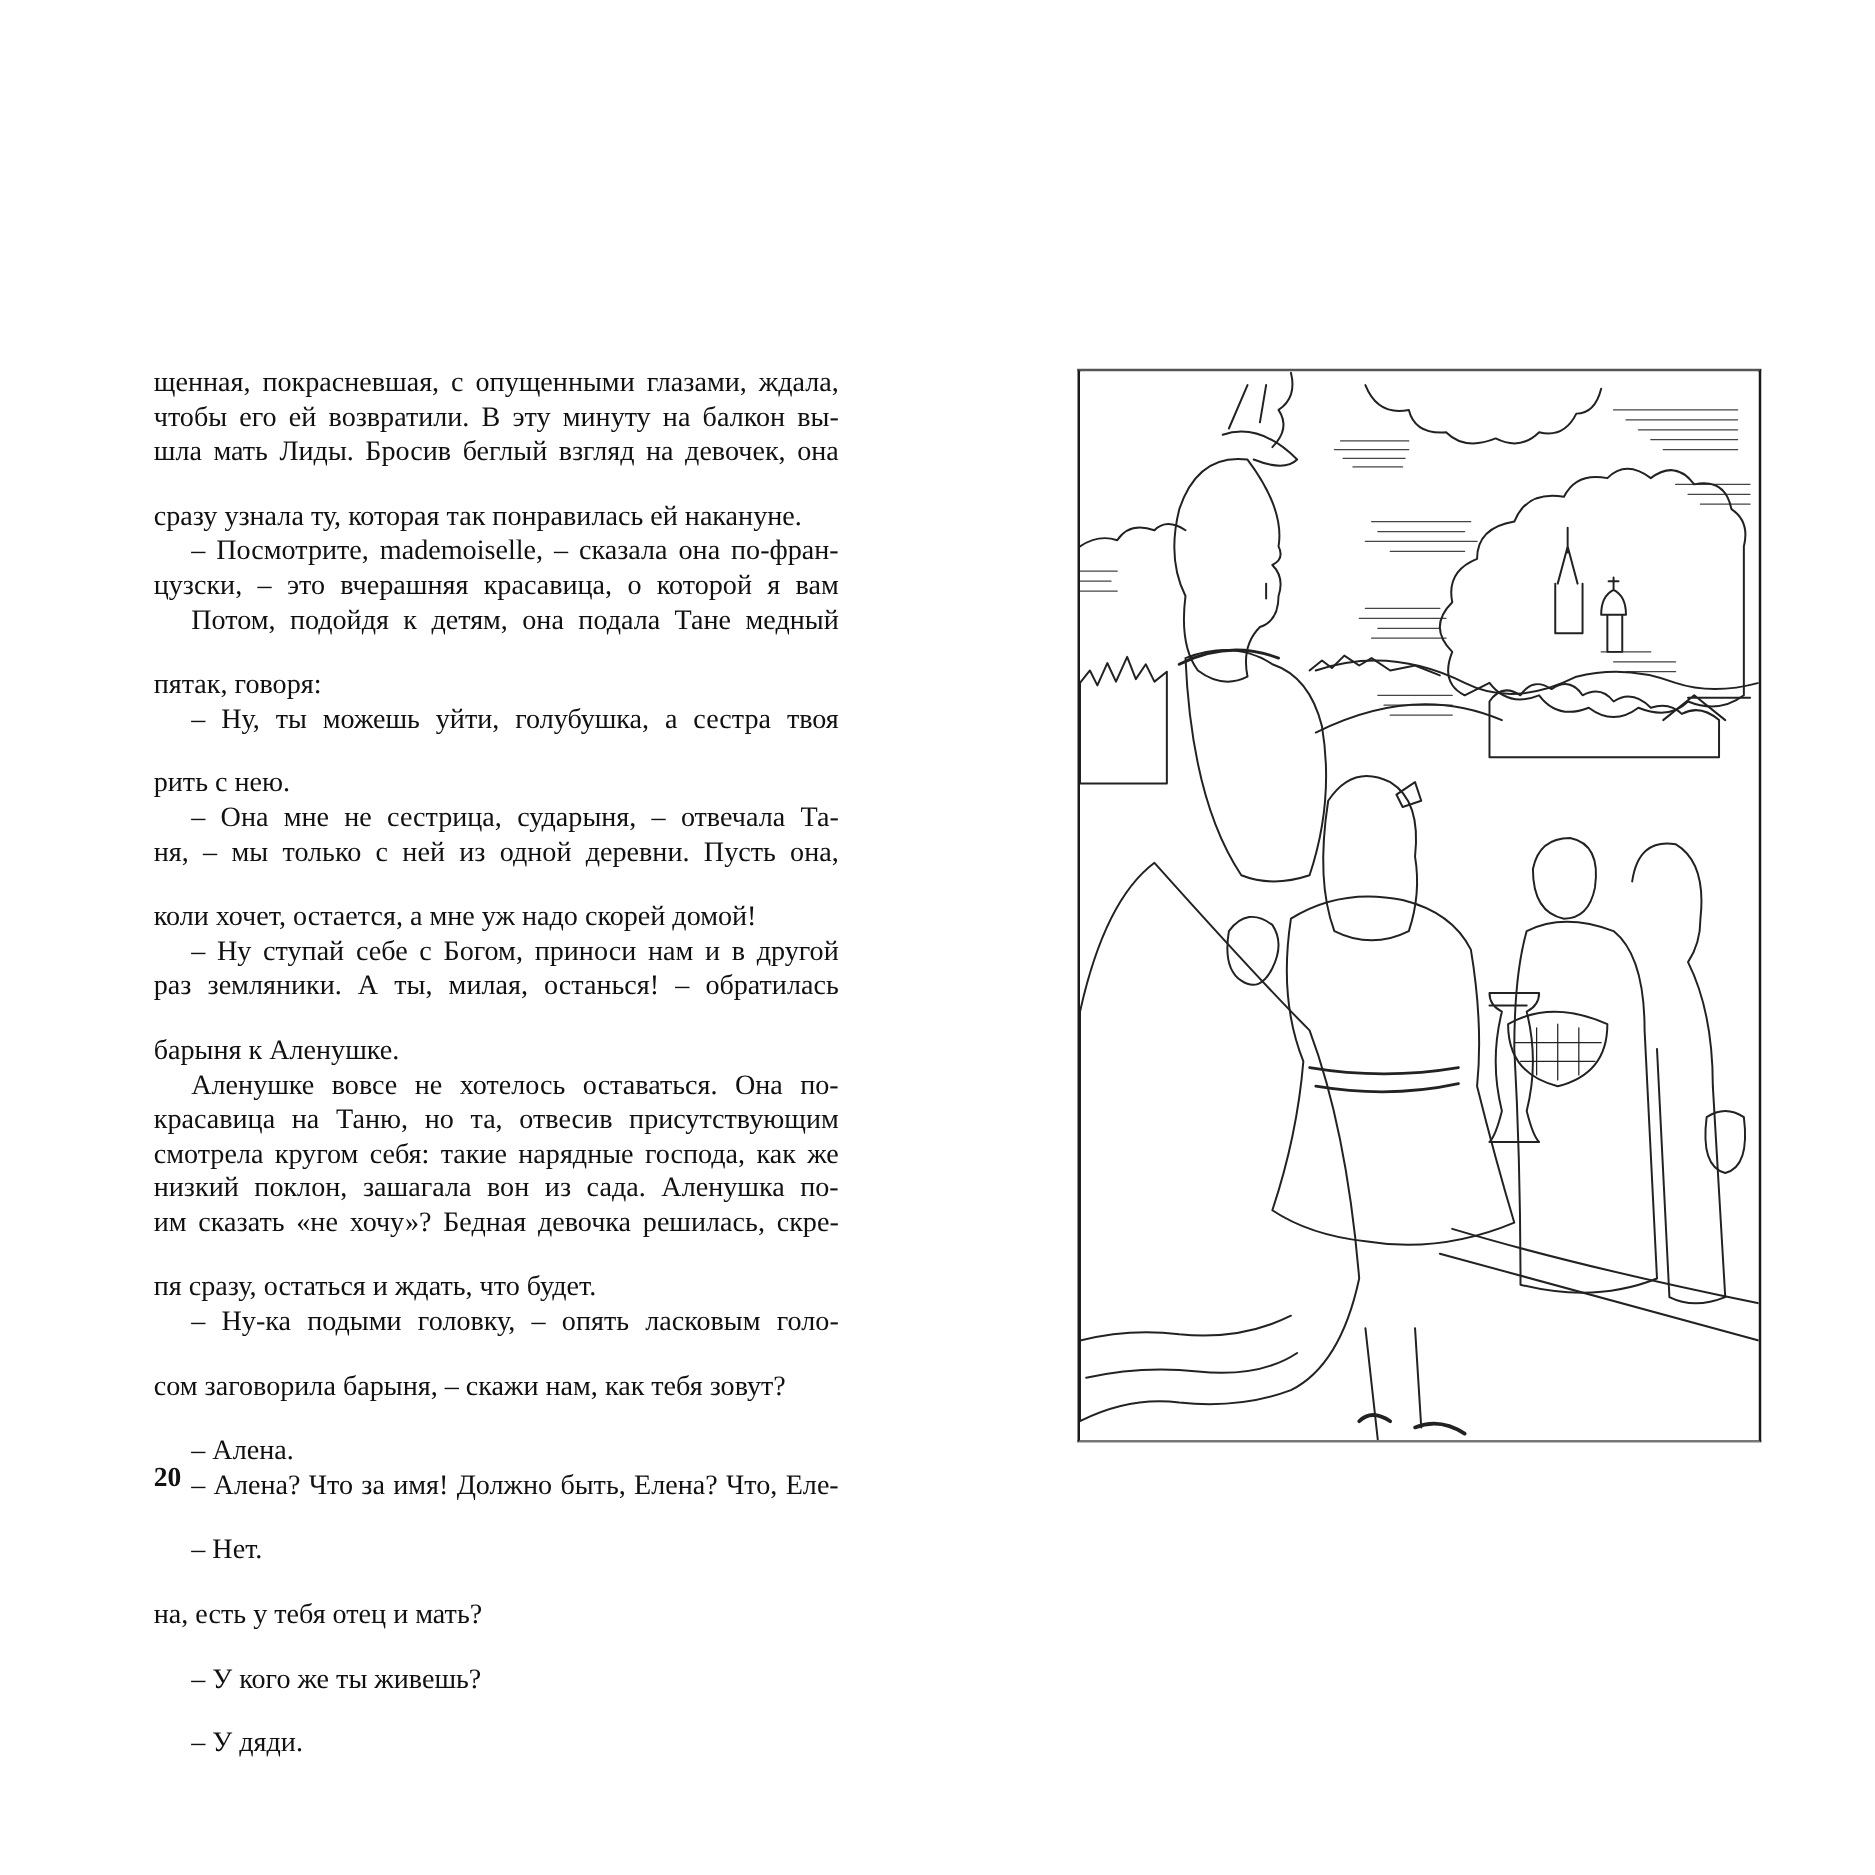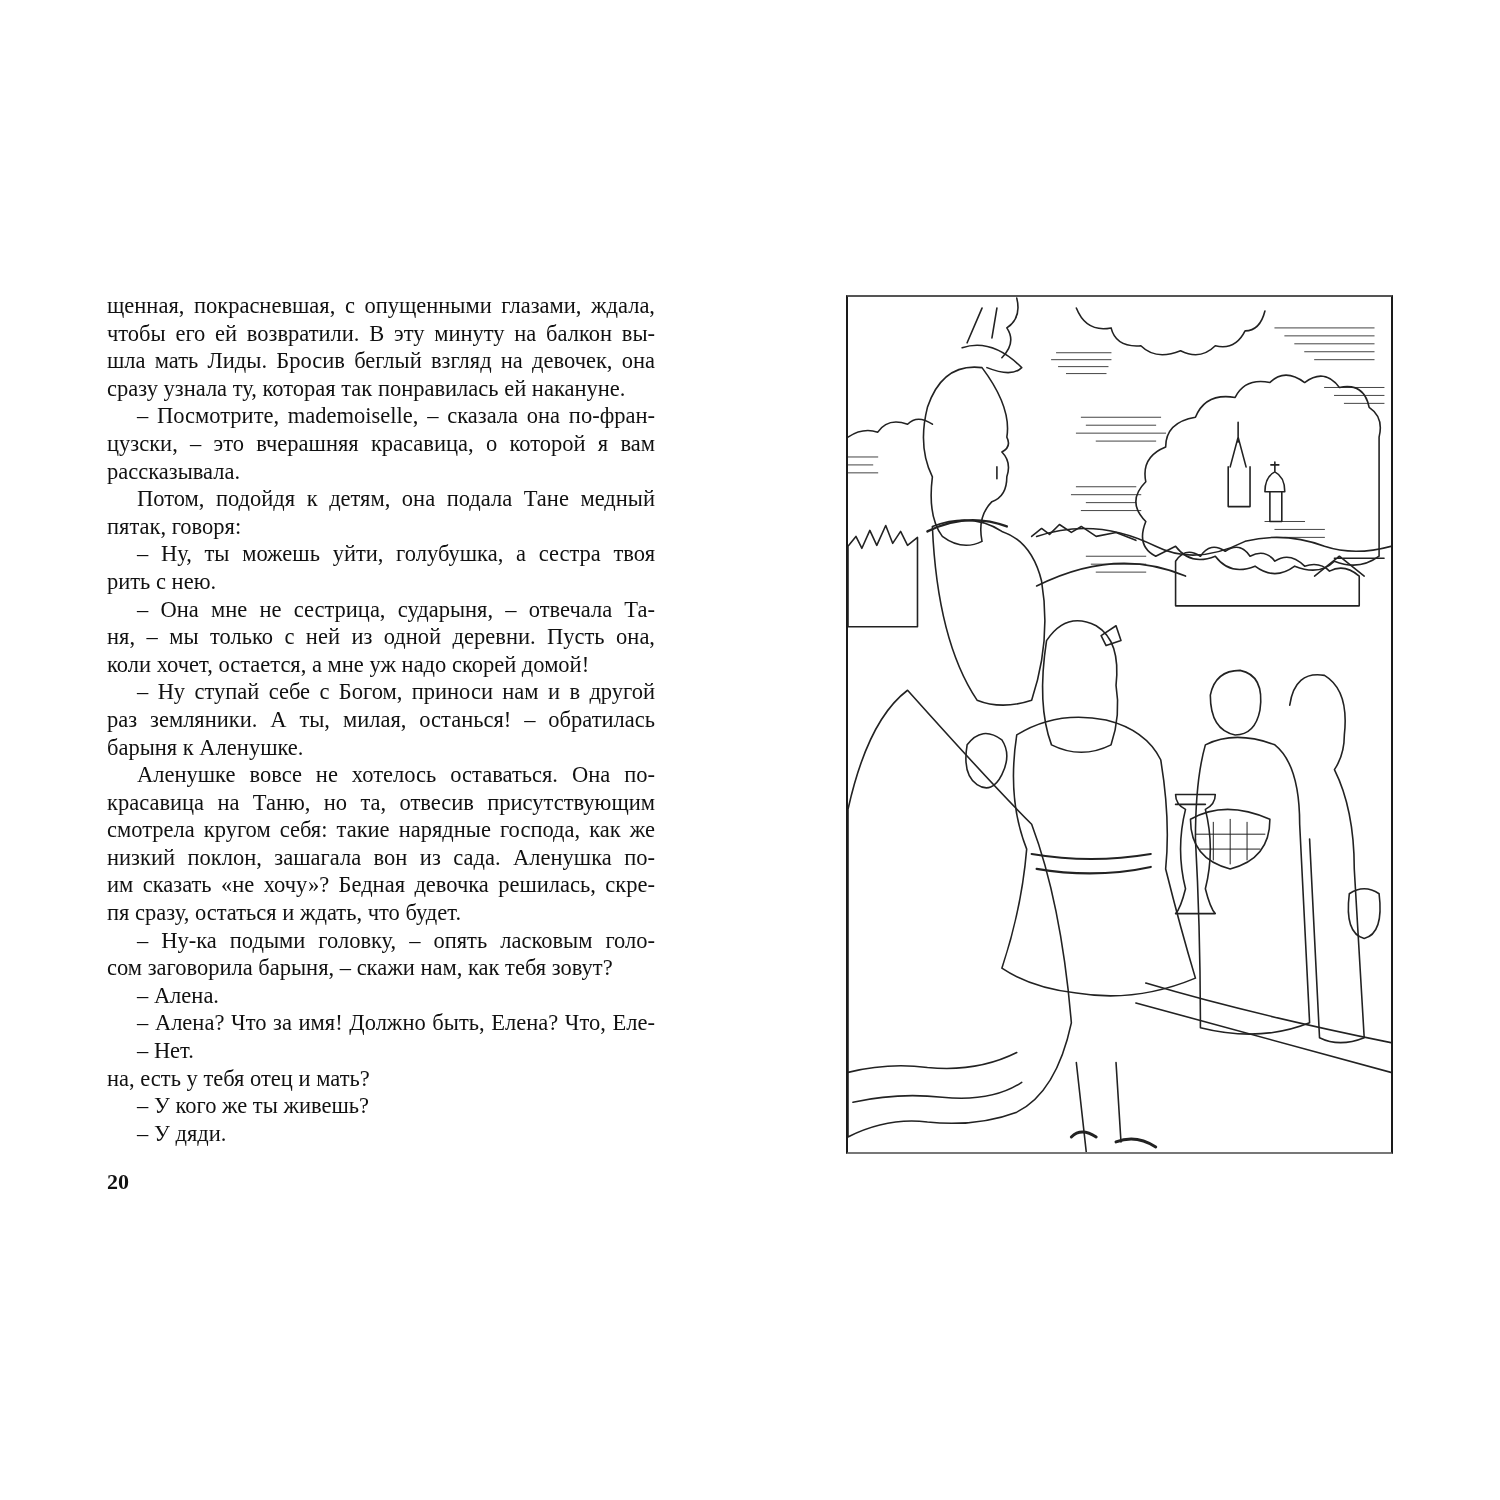--- a/index.html
+++ b/index.html
@@ -10,41 +10,42 @@
     body {
       width: 1500px;
       height: 1500px;
       position: relative;
       overflow: hidden;
       font-family: "Liberation Serif", "DejaVu Serif", serif;
       color: #111111;
     }
     .spread {
       position: absolute;
-      left: 0; top: 0;
+      left: 16px; top: 0;
       width: 1306px; height: 1500px;
     }
     .left-page {
       position: absolute;
       left: 107px;
       top: 292px;
       width: 548px;
     }
     .text-line {
       display: block;
       height: 27.6px;
       line-height: 27.6px;
       font-size: 22.5px;
       white-space: nowrap;
       text-align: justify;
       text-align-last: justify;
       overflow: visible;
     }
     .text-line.last {
       text-align-last: left;
+      margin-top: 24px;
     }
     .text-line.indent {
       padding-left: 30px;
     }
     .page-number {
       position: absolute;
       left: 107px;
       top: 1170px;
       font-size: 22px;
       font-weight: bold;
@@ -74,21 +75,20 @@
 
 <div class="spread">
 
   <div class="left-page" id="left-page">
       <span class="text-line">щенная, покрасневшая, с опущенными глазами, ждала,</span>
       <span class="text-line">чтобы его ей возвратили. В эту минуту на балкон вы-</span>
       <span class="text-line">шла мать Лиды. Бросив беглый взгляд на девочек, она</span>
       <span class="text-line last">сразу узнала ту, которая так понравилась ей накануне.</span>
       <span class="text-line indent">– Посмотрите, mademoiselle, – сказала она по-фран-</span>
       <span class="text-line">цузски, – это вчерашняя красавица, о которой я вам</span>
-      <span class="text-line last">рассказывала.</span>
       <span class="text-line indent">Потом, подойдя к детям, она подала Тане медный</span>
       <span class="text-line last">пятак, говоря:</span>
       <span class="text-line indent">– Ну, ты можешь уйти, голубушка, а сестра твоя</span>
       <span class="text-line last">рить с нею.</span>
       <span class="text-line indent">– Она мне не сестрица, сударыня, – отвечала Та-</span>
       <span class="text-line">ня, – мы только с ней из одной деревни. Пусть она,</span>
       <span class="text-line last">коли хочет, остается, а мне уж надо скорей домой!</span>
       <span class="text-line indent">– Ну ступай себе с Богом, приноси нам и в другой</span>
       <span class="text-line">раз земляники. А ты, милая, останься! – обратилась</span>
       <span class="text-line last">барыня к Аленушке.</span>

